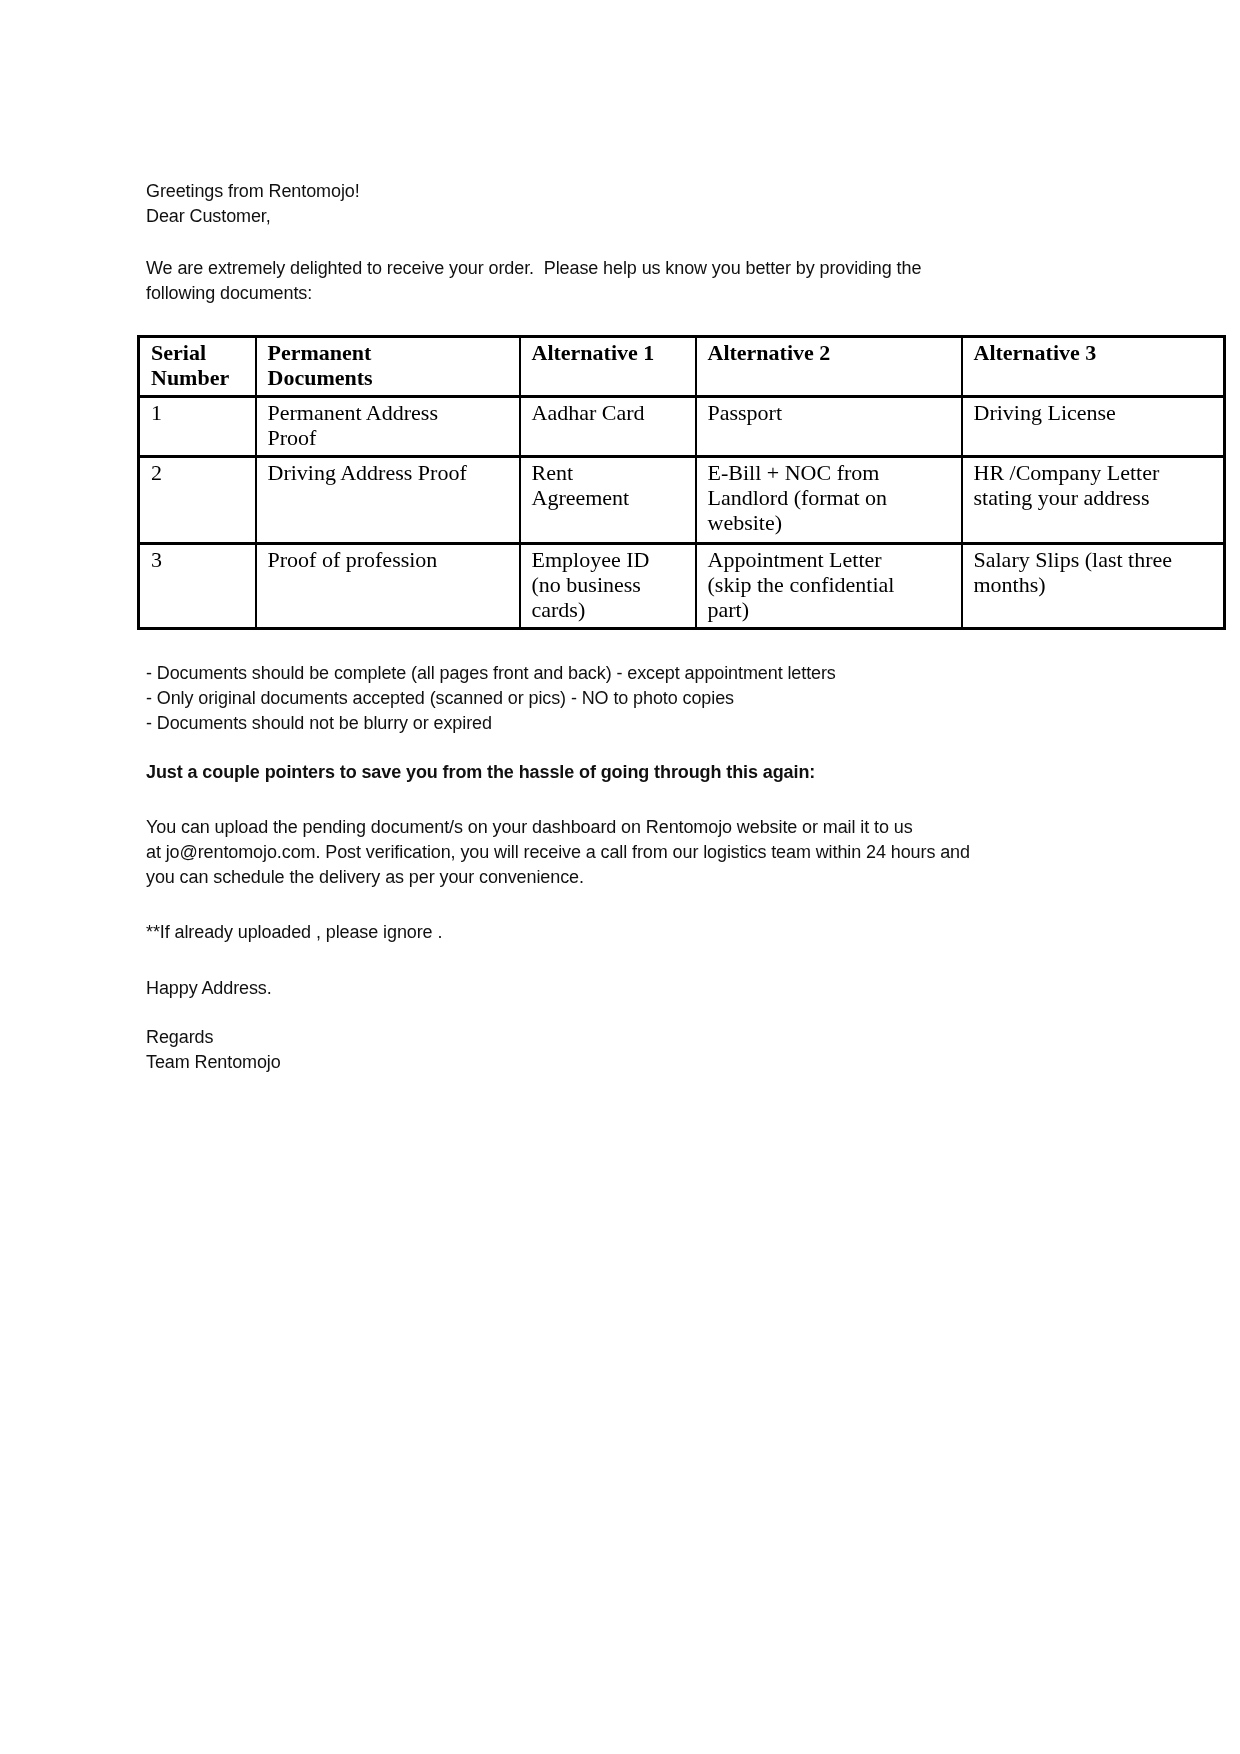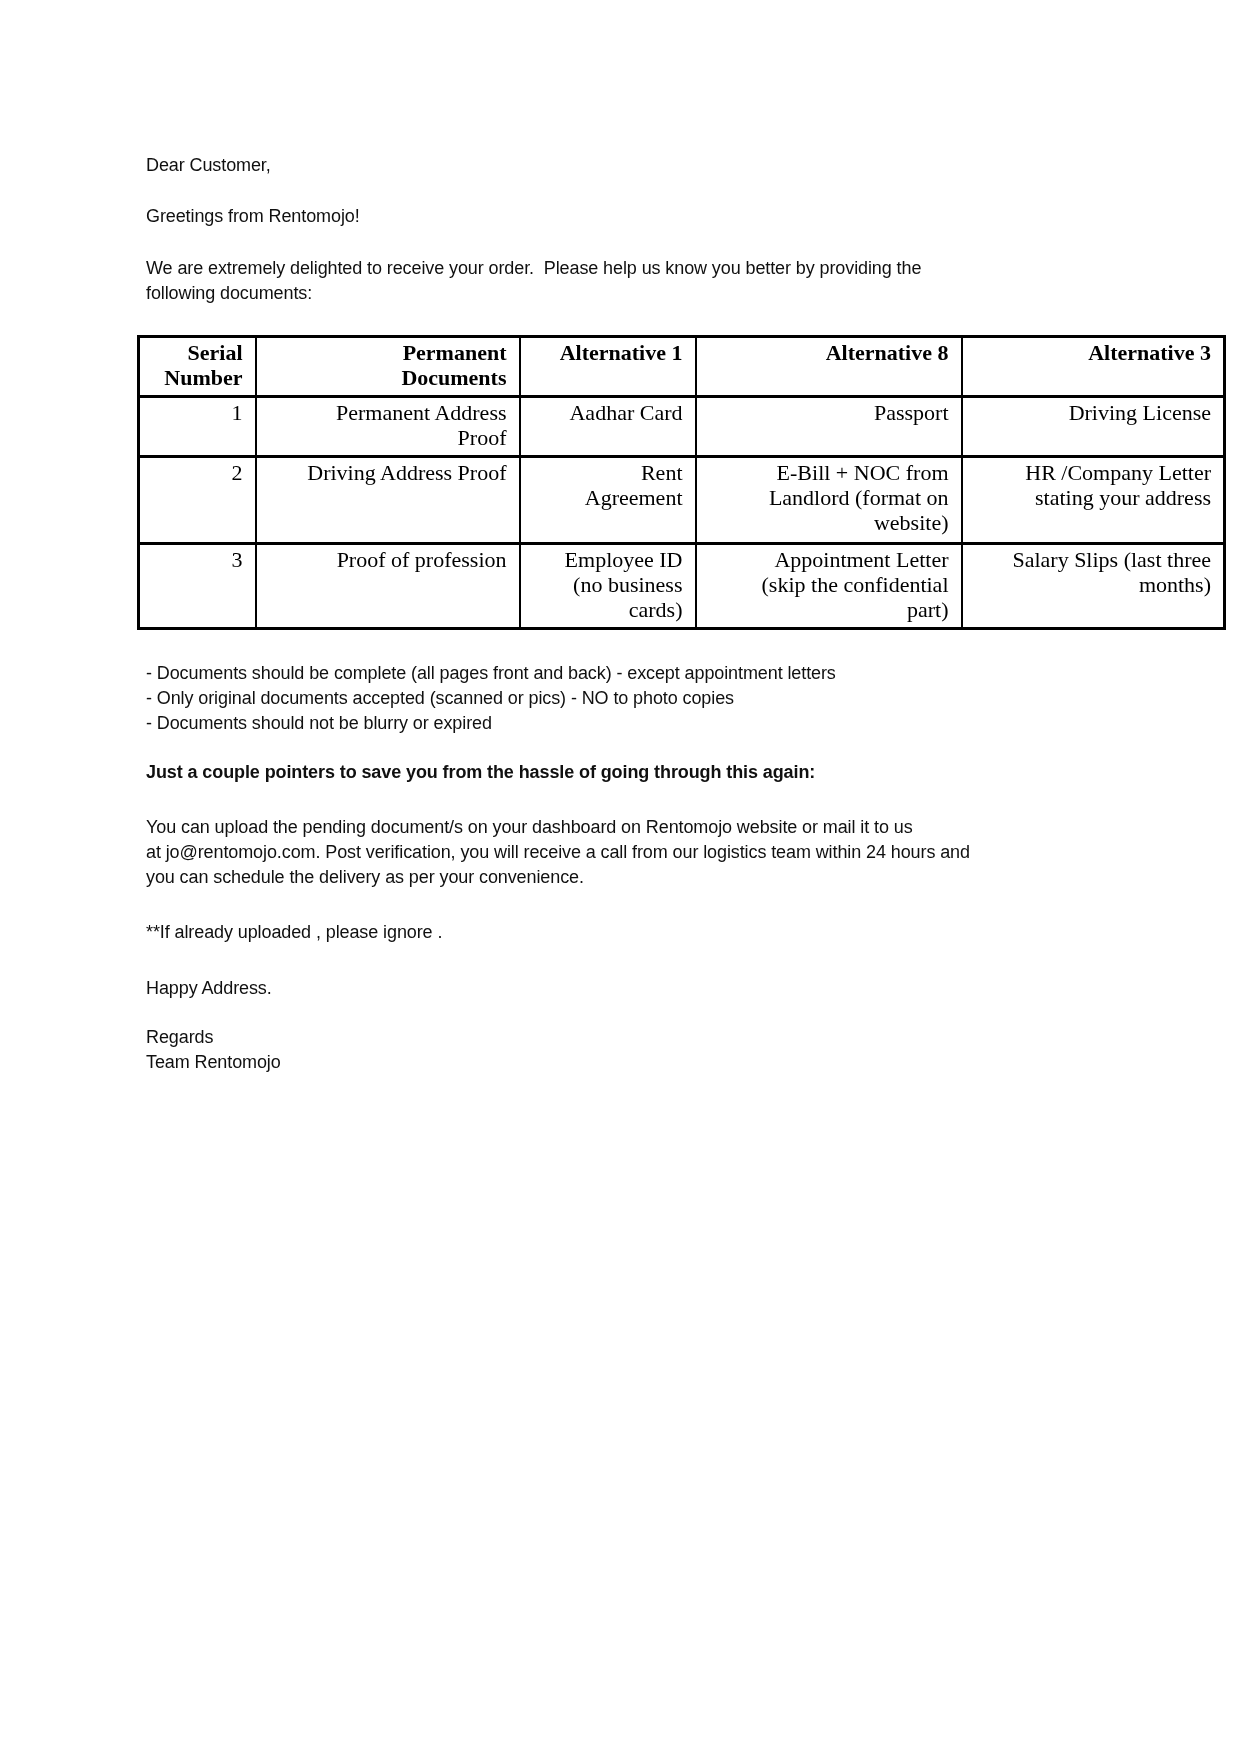--- a/index.html
+++ b/index.html
@@ -37,21 +37,21 @@
     line-height: 25px;
     color: #000000;
     border: 3px solid #000000;
   }
   table.doc-table th,
   table.doc-table td {
     border: 3px solid #000000;
     border-left-width: 2px;
     border-right-width: 2px;
     vertical-align: top;
-    text-align: right;
+    text-align: left;
     padding: 2px 12px 5px 11px;
     white-space: pre-line;
     overflow: hidden;
     font-weight: normal;
   }
   table.doc-table th { font-weight: bold; }
   table.doc-table thead tr { height: 56px; }
   table.doc-table tbody tr:nth-child(1) { height: 55px; }
   table.doc-table tbody tr:nth-child(2) { height: 87px; }
   table.doc-table tbody tr:nth-child(3) { height: 85px; }
@@ -67,43 +67,43 @@
   .mt27 { margin-top: 27px; }
   .mt30 { margin-top: 30px; }
   .mt31 { margin-top: 31px; }
   .mt33 { margin-top: 33px; }
 </style>
 </head>
 <body>
 
 <div class="page">
 
+  <p class="para mt26">Greetings from Rentomojo!</p>
+
   <p class="para">Dear Customer,</p>
-
-  <p class="para mt26">Greetings from Rentomojo!</p>
 
   <p class="para mt27">We are extremely delighted to receive your order.  Please help us know you better by providing the
 following documents:</p>
 
   <table class="doc-table">
     <colgroup>
       <col class="c1">
         <col class="c2">
         <col class="c3">
         <col class="c4">
         <col class="c5">
     </colgroup>
   <thead>
         <tr>
           <th>Serial
 Number</th>
           <th>Permanent
 Documents</th>
           <th>Alternative 1</th>
-          <th>Alternative 8</th>
+          <th>Alternative 2</th>
           <th>Alternative 3</th>
         </tr>
       </thead>
       <tbody>
         <tr>
           <td>1</td>
           <td>Permanent Address
 Proof</td>
           <td>Aadhar Card</td>
           <td>Passport</td>

